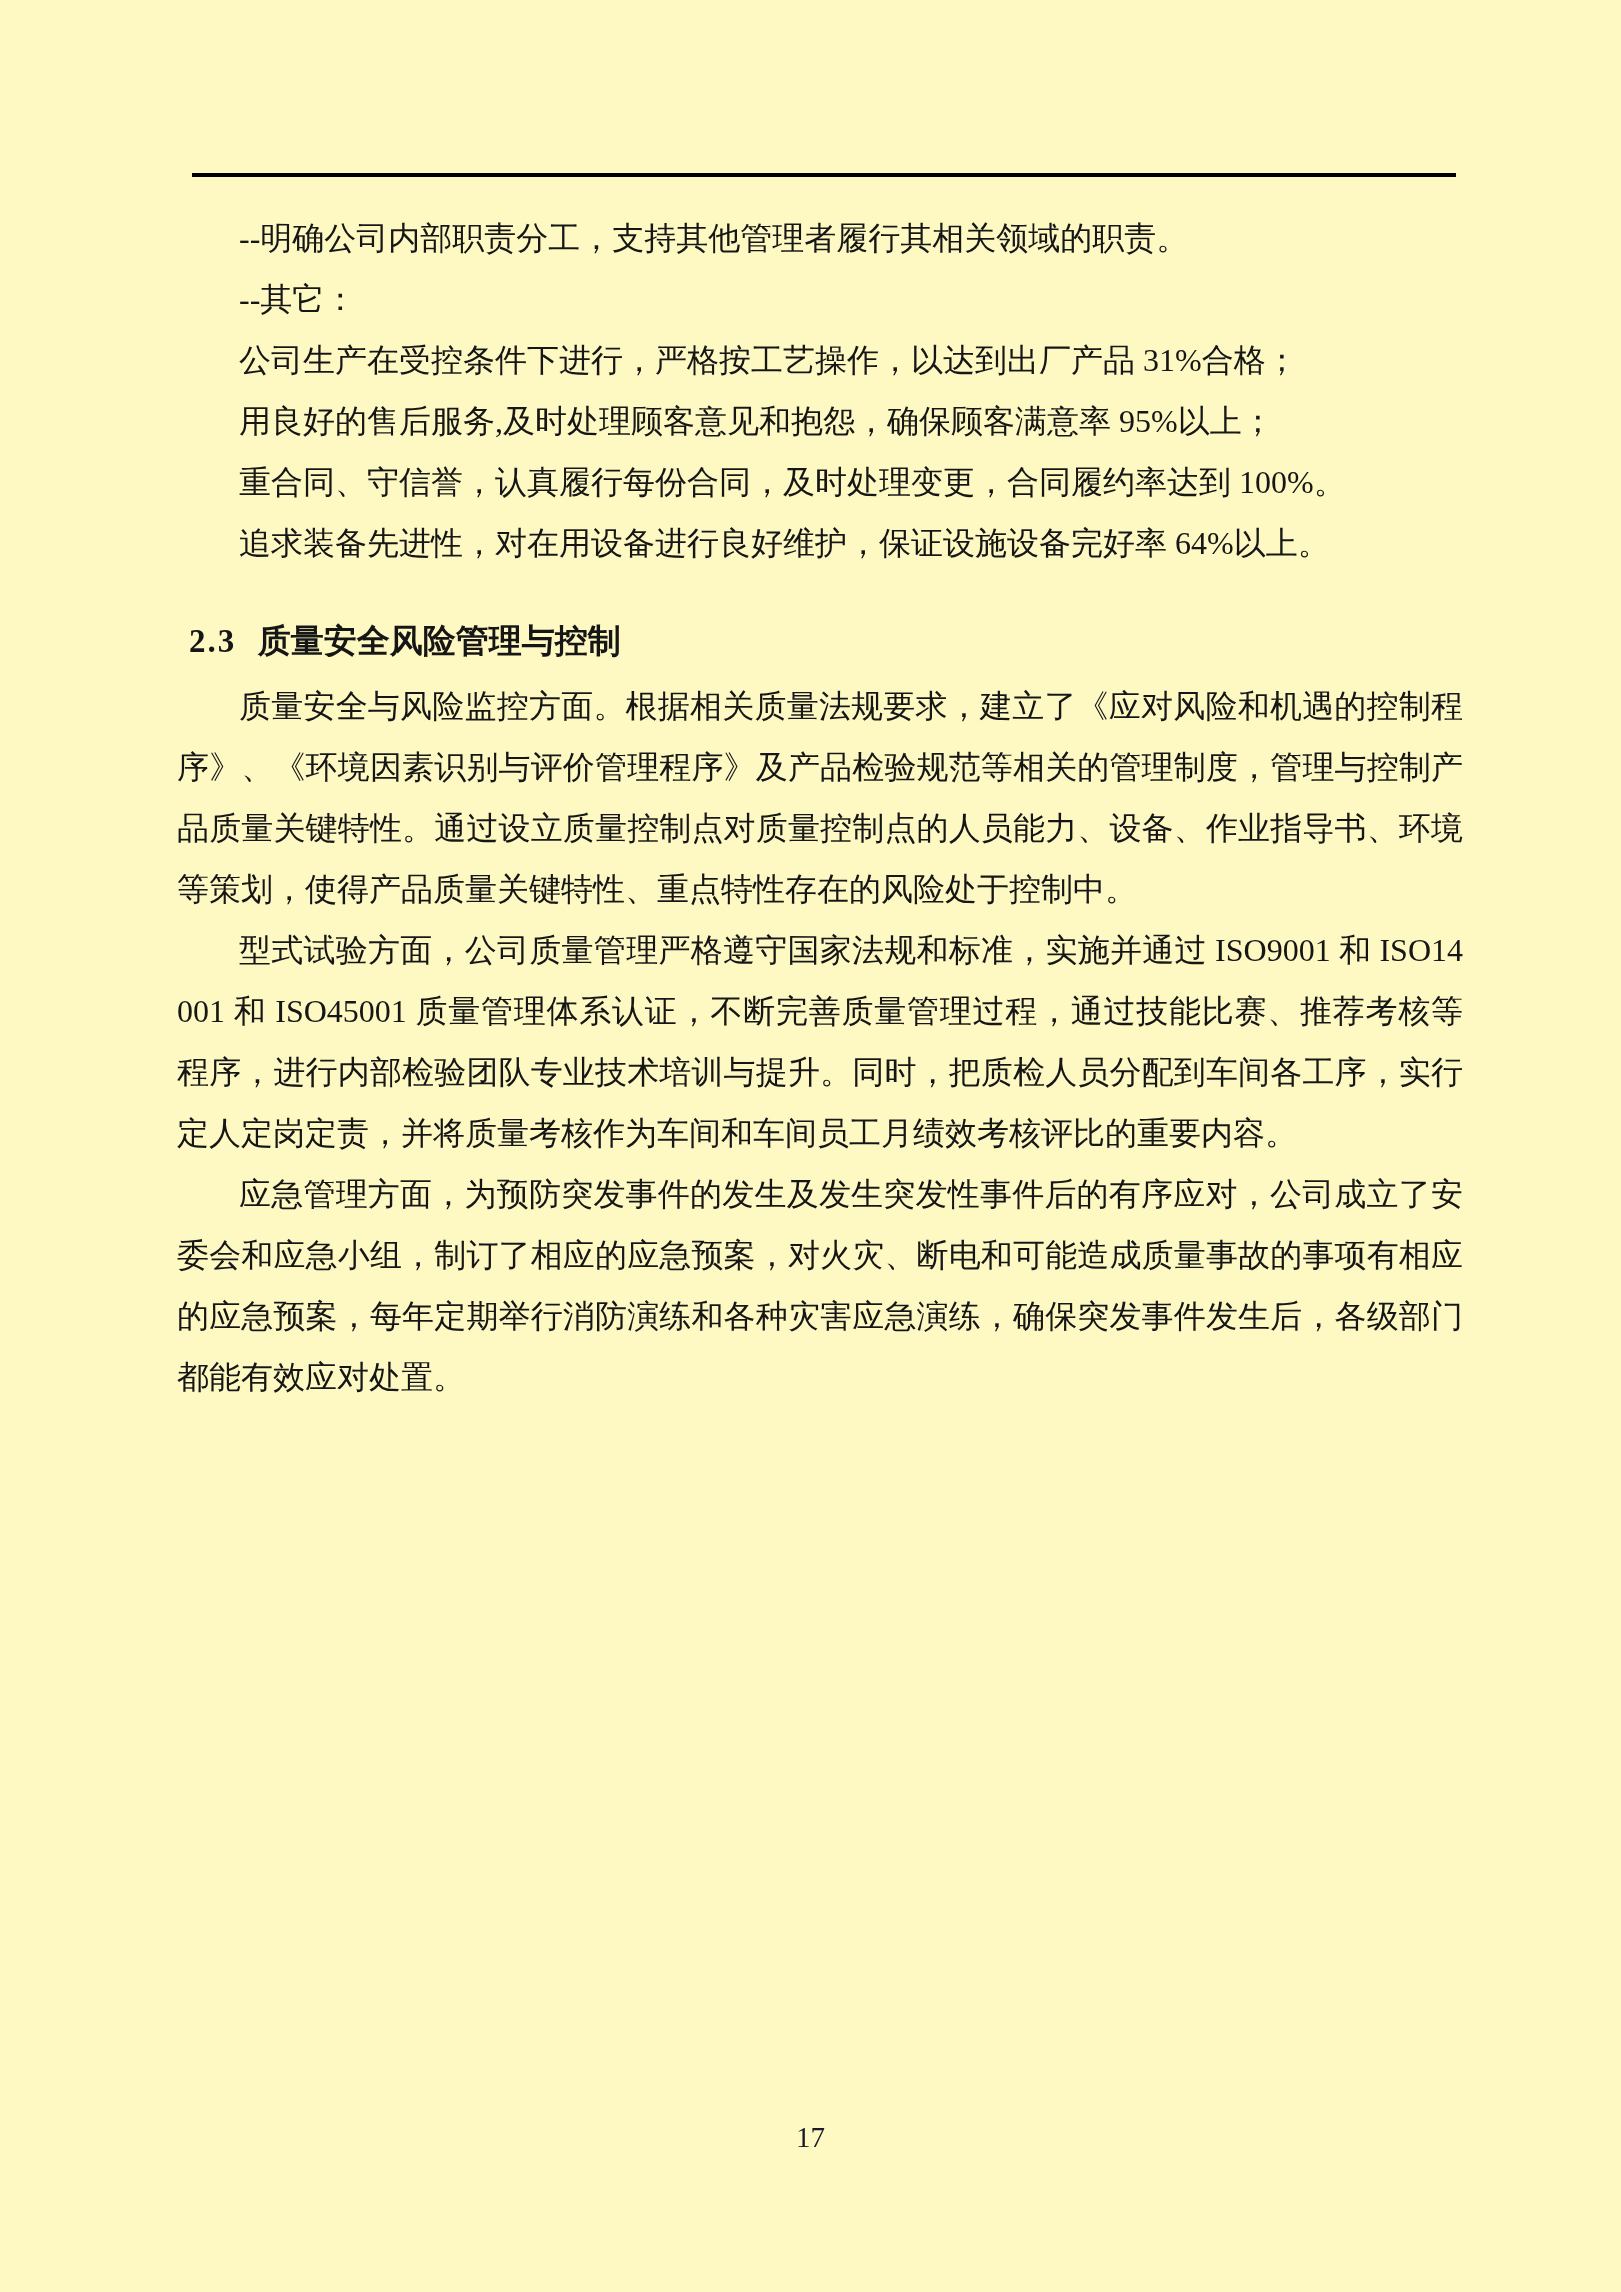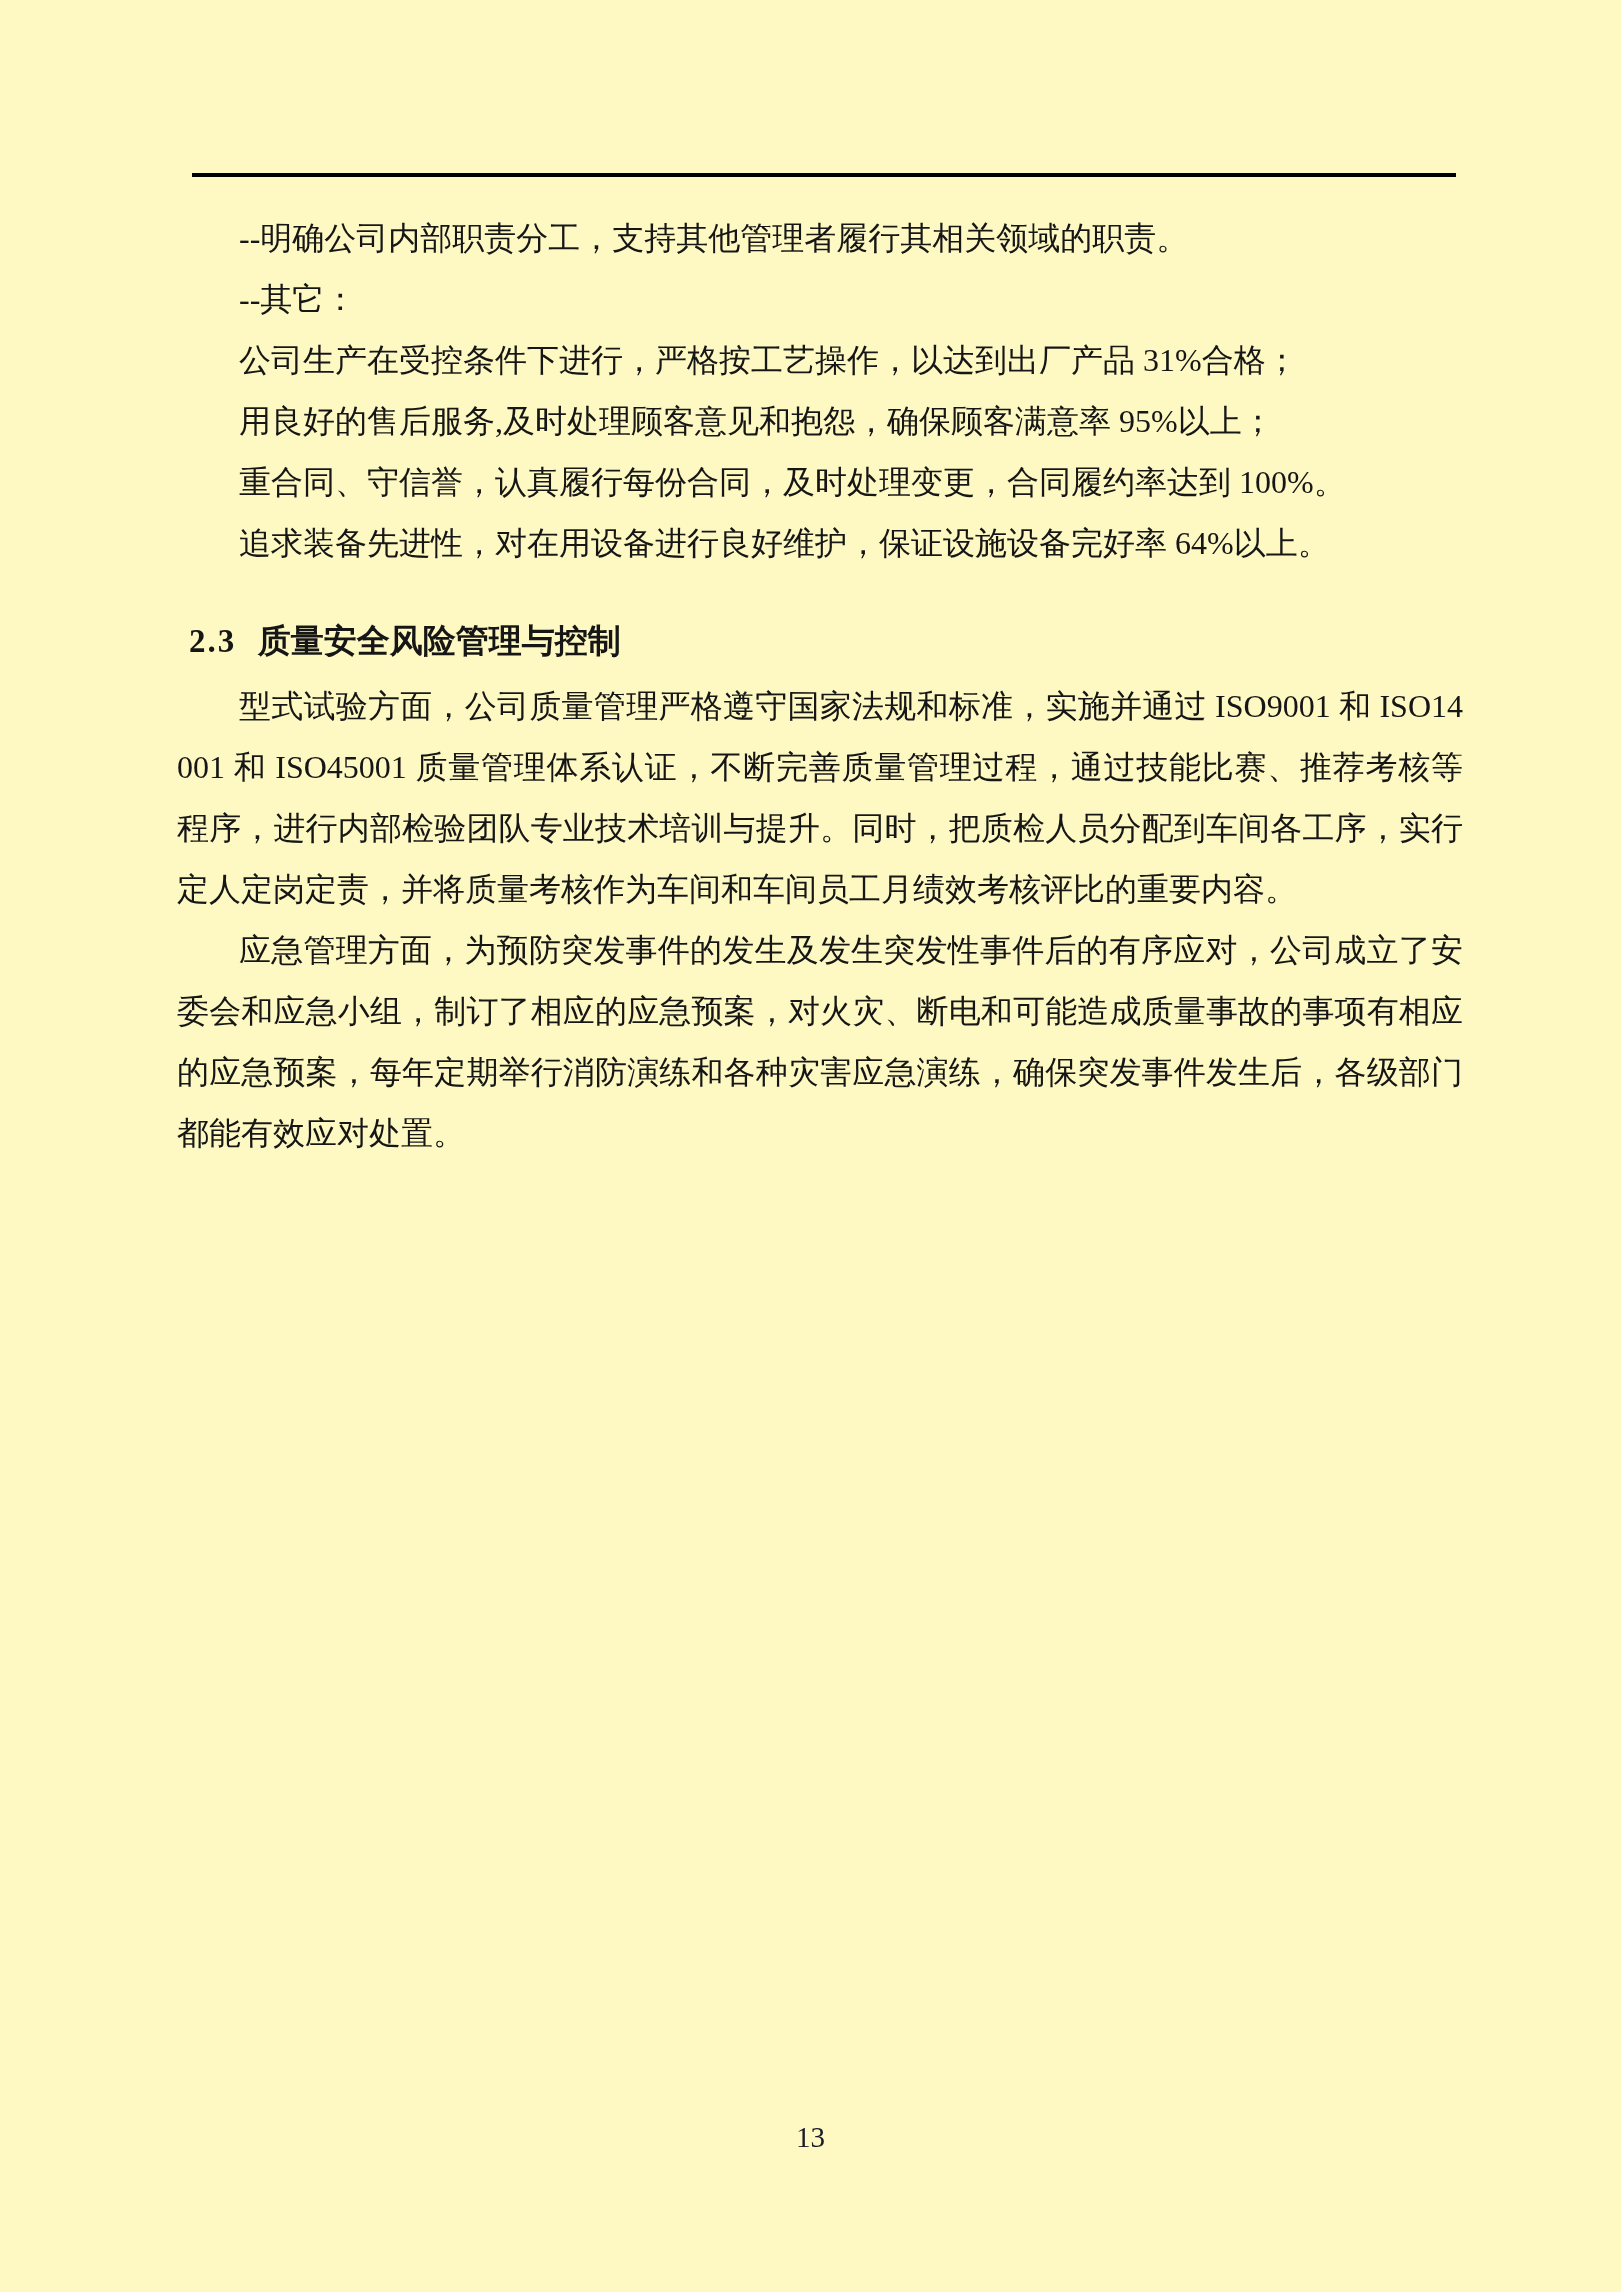--- a/index.html
+++ b/index.html
@@ -81,24 +81,25 @@
         <p class="para">用良好的售后服务,及时处理顾客意见和抱怨，确保顾客满意率 95%以上；</p>
         <p class="para">重合同、守信誉，认真履行每份合同，及时处理变更，合同履约率达到 100%。</p>
         <p class="para">追求装备先进性，对在用设备进行良好维护，保证设施设备完好率 64%以上。</p>
       </div>
 
     <h2 class="section-heading">
       <span class="heading-number">2.3</span><span>质量安全风险管理与控制</span>
     </h2>
 
     <div id="section-paragraphs">
+        <p class="para">质量安全与风险监控方面。根据相关质量法规要求，建立了《应对风险和机遇的控制程序》、《环境因素识别与评价管理程序》及产品检验规范等相关的管理制度，管理与控制产品质量关键特性。通过设立质量控制点对质量控制点的人员能力、设备、作业指导书、环境等策划，使得产品质量关键特性、重点特性存在的风险处于控制中。</p>
         <p class="para">型式试验方面，公司质量管理严格遵守国家法规和标准，实施并通过 ISO9001 和 ISO14001 和 ISO45001 质量管理体系认证，不断完善质量管理过程，通过技能比赛、推荐考核等程序，进行内部检验团队专业技术培训与提升。同时，把质检人员分配到车间各工序，实行定人定岗定责，并将质量考核作为车间和车间员工月绩效考核评比的重要内容。</p>
         <p class="para">应急管理方面，为预防突发事件的发生及发生突发性事件后的有序应对，公司成立了安委会和应急小组，制订了相应的应急预案，对火灾、断电和可能造成质量事故的事项有相应的应急预案，每年定期举行消防演练和各种灾害应急演练，确保突发事件发生后，各级部门都能有效应对处置。</p>
       </div>
 
   </div>
 
   <div class="page-footer">
-    <span class="page-number">13</span>
+    <span class="page-number">17</span>
   </div>
 
 </div>
 
 
 </body></html>

